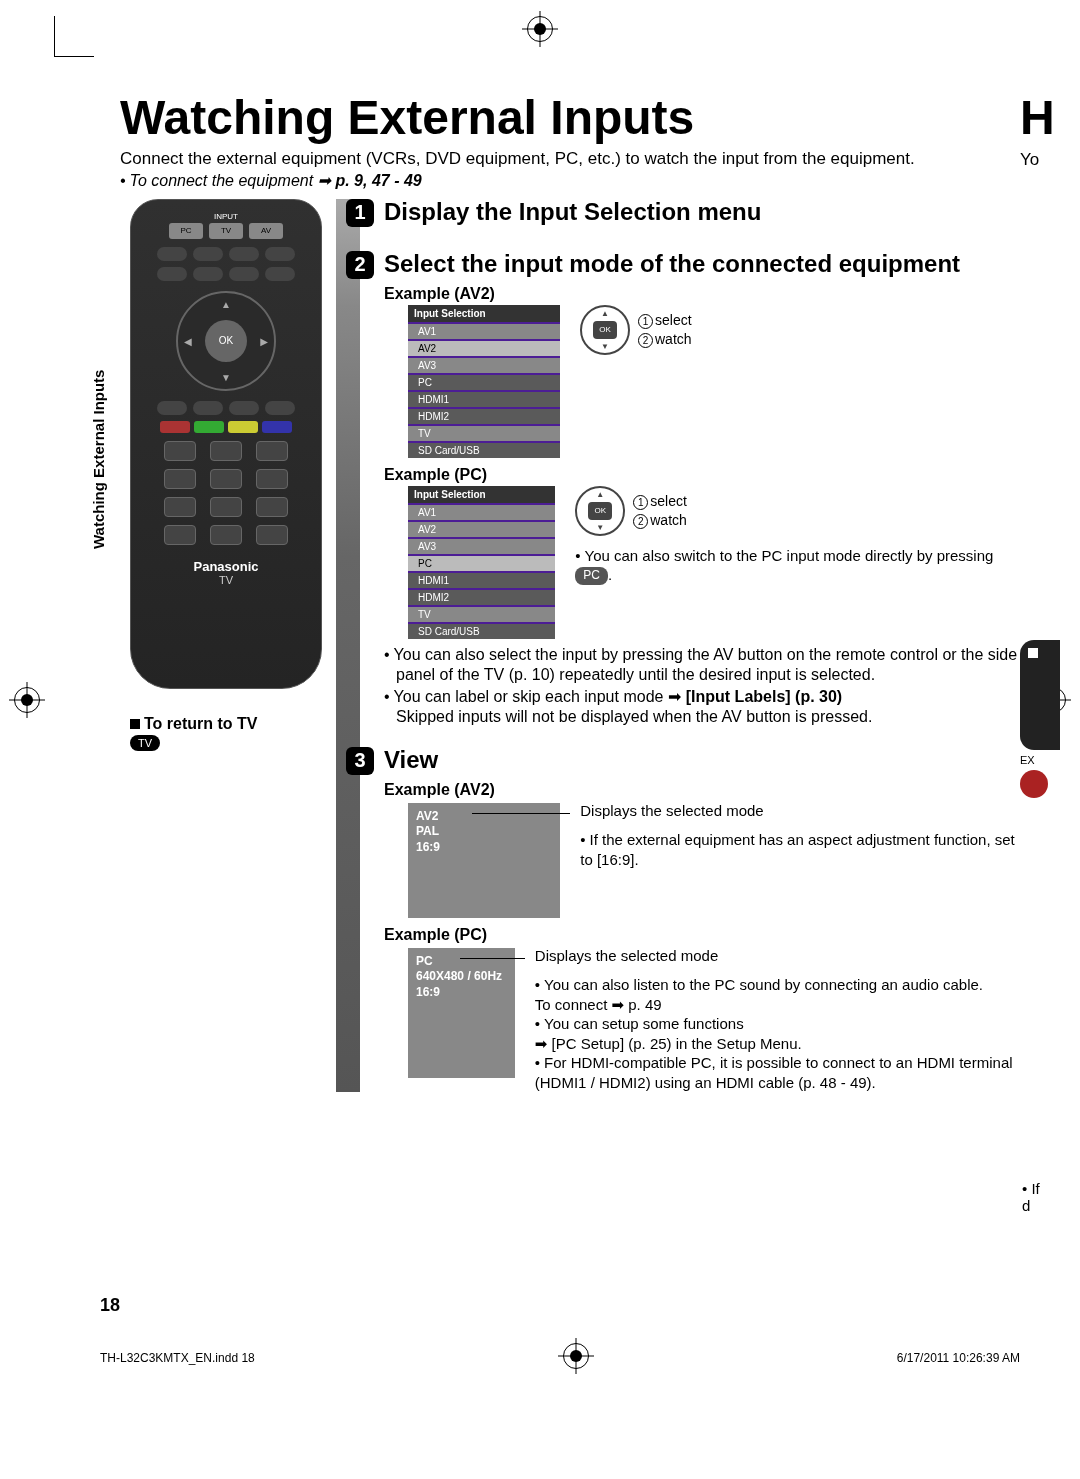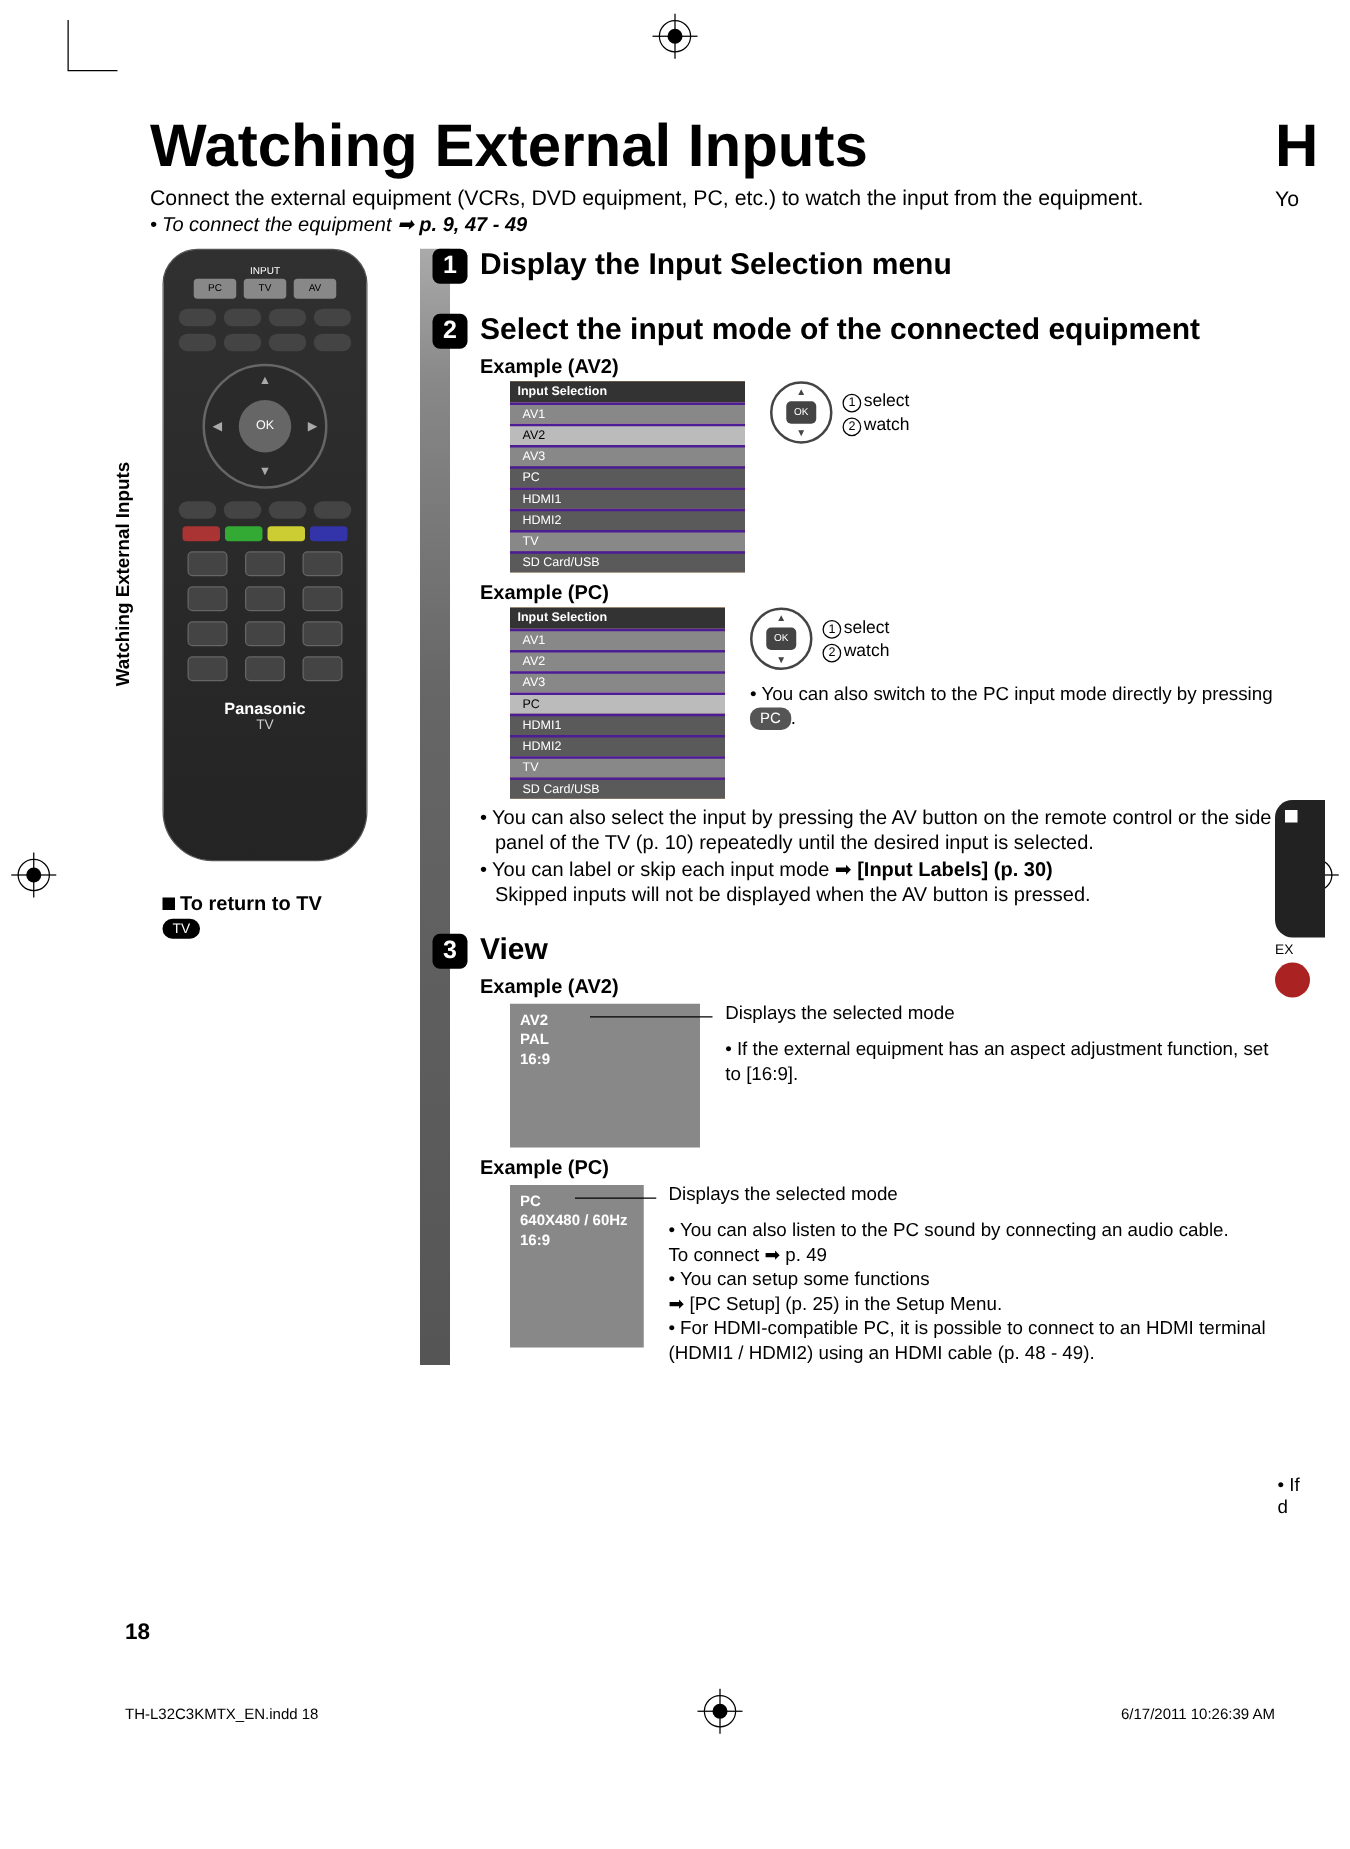--- a/index.html
+++ b/index.html
@@ -20,21 +20,21 @@
   .intro { font-size: 17px; line-height: 1.2; margin-bottom: 2px; }
   .connect-note { font-size: 16px; line-height: 1.2; font-style: italic; }
   .page-ref { font-weight: bold; }
   .arrow { display: inline-block; }
 
   .columns { display: flex; gap: 16px; margin-top: 8px; }
   .left-col { width: 200px; flex-shrink: 0; position: relative; }
   .right-col { flex: 1; position: relative; }
 
   
-  .remote { width: 164px; height: 490px; background: linear-gradient(#303030,#242424); border-radius: 28px 28px 40px 40px; padding: 12px 12px; position: relative; margin-left:10px; border:1px solid #555; }
+  .remote { width: 192px; height: 490px; background: linear-gradient(#303030,#242424); border-radius: 28px 28px 40px 40px; padding: 12px 12px; position: relative; margin-left:10px; border:1px solid #555; }
   .remote .lbl-input { font-size: 8px; color:#fff; text-align:center; margin-bottom:2px; }
   .top-row { display:flex; gap:6px; justify-content:center; margin-bottom:8px; }
   .rbtn-rect { width:34px; height:16px; background:#888; border-radius:3px; font-size:8px; color:#000; text-align:center; line-height:16px; }
   .row4 { display:flex; gap:6px; justify-content:center; margin-bottom:6px; }
   .rbtn-pill { width:30px; height:14px; background:#444; border-radius:7px; }
   .dpad-wrap { display:flex; justify-content:center; margin:10px 0; }
   .dpad { width:100px; height:100px; border:2px solid #666; border-radius:50%; position:relative; background:#2a2a2a; }
   .dpad-ok { position:absolute; top:50%; left:50%; width:42px; height:42px; border-radius:50%; background:#666; transform:translate(-50%,-50%); font-size:10px; color:#fff; display:flex; align-items:center; justify-content:center; }
   .dpad-arrow { position:absolute; color:#aaa; font-size:10px; }
   .da-up{top:6px;left:50%;transform:translateX(-50%);} .da-dn{bottom:6px;left:50%;transform:translateX(-50%);} .da-l{left:6px;top:50%;transform:translateY(-50%);} .da-r{right:6px;top:50%;transform:translateY(-50%);}
@@ -53,21 +53,21 @@
   .side-label { position:absolute; left:-30px; top:350px; transform: rotate(-90deg); transform-origin: left top; font-size:15px; font-weight:bold; white-space:nowrap; }
 
   
   .gradient-bar { position:absolute; left:0; top:0; bottom:0; width:24px; background: linear-gradient(#aaa 0%, #888 12%, #666 40%, #555 100%); }
   .steps { margin-left: 24px; }
   .step-hd { display:flex; align-items:flex-start; gap:10px; margin-bottom:6px; }
   .step-num { width:28px; height:28px; border-radius:6px; background:#000; color:#fff; font-size:20px; font-weight:bold; display:flex; align-items:center; justify-content:center; flex-shrink:0; margin-left:-14px; position:relative; z-index:2; }
   .step-title { font-size:24px; font-weight:bold; line-height:1.1; }
 
   .example-label { font-size:16px; margin:2px 0 2px 24px;font-weight:bold; }
-  .menu-box { width:188px; background:#fdba74; margin:0 0 6px 24px; }
+  .menu-box { width:152px; background:#d946ef; margin:0 0 6px 24px; }
   .menu-title { background:#333; color:#fff; font-size:10px; font-weight:bold; padding:3px 6px; }
   .menu-item { background:#888; color:#fff; font-size:10px; padding:2px 10px; border-top:2px solid #4c1d95; }
   .menu-item.sel { background:#bbb; color:#000; }
   .menu-item.dark { background:#5a5a5a; }
 
   .dpad-hint { display:inline-flex; align-items:center; gap:8px; vertical-align:top; }
   .mini-dpad { width:50px; height:50px; border:2px solid #444; border-radius:50%; position:relative; }
   .mini-dpad.vert::before{content:"▲";position:absolute;top:2px;left:50%;transform:translateX(-50%);font-size:8px;color:#444;}
   .mini-dpad.vert::after{content:"▼";position:absolute;bottom:2px;left:50%;transform:translateX(-50%);font-size:8px;color:#444;}
   .mini-dpad .ok{position:absolute;top:50%;left:50%;width:24px;height:18px;background:#444;color:#fff;font-size:8px;border-radius:4px;transform:translate(-50%,-50%);display:flex;align-items:center;justify-content:center;}
@@ -78,21 +78,21 @@
   .body-text { font-size:16px; line-height:1.25; margin-left:24px; }
   .body-text li{list-style:none;text-indent:-12px;padding-left:12px;margin-bottom:2px;}
   .bullet-dot::before{content:"•";margin-right:4px;}
   .pill-inline{display:inline-block;background:#555;color:#fff;font-size:12px;padding:1px 8px 2px;border-radius:8px;vertical-align:middle;}
 
   .screen-box { width:170px; height:115px; background:#888; margin:2px 0 6px 24px; padding:6px 8px; color:#fff; font-size:12px; font-weight:bold; line-height:1.3; position:relative; }
   .screen-box .leader { position:absolute; top:10px; left:64px; right:-10px; height:1px; background:#000; }
   .screen-side { font-size:15px; line-height:1.3; }
 
   .page-num { position:absolute; bottom:84px; left:100px; font-size:18px; font-weight:bold; }
-  .footer { position:absolute; bottom:15px; left:100px; right:60px; display:flex; justify-content:space-between; font-size:12px; align-items:center; }
+  .footer { position:absolute; bottom:28px; left:100px; right:60px; display:flex; justify-content:space-between; font-size:12px; align-items:center; }
 
   .cut-right { position:absolute; right:0; top:90px; bottom:90px; width:60px; overflow:hidden; }
   .cut-right .big-h{font-size:48px;font-weight:bold;position:absolute;top:0;left:0;}
   .cut-right .yo{font-size:17px;position:absolute;top:60px;left:0;}
   .cut-right .blob{position:absolute;top:550px;left:0;width:40px;height:110px;background:#222;border-radius:14px 0 0 14px;}
   .cut-right .blob .sq{position:absolute;top:8px;left:8px;width:10px;height:10px;background:#fff;}
   .cut-right .ex{font-size:11px;position:absolute;top:664px;left:0;}
   .cut-right .dot{position:absolute;top:680px;left:0;width:28px;height:28px;border-radius:50%;background:#a22;}
   .cut-right .if{font-size:15px;position:absolute;top:1090px;left:2px;}
 </style>

